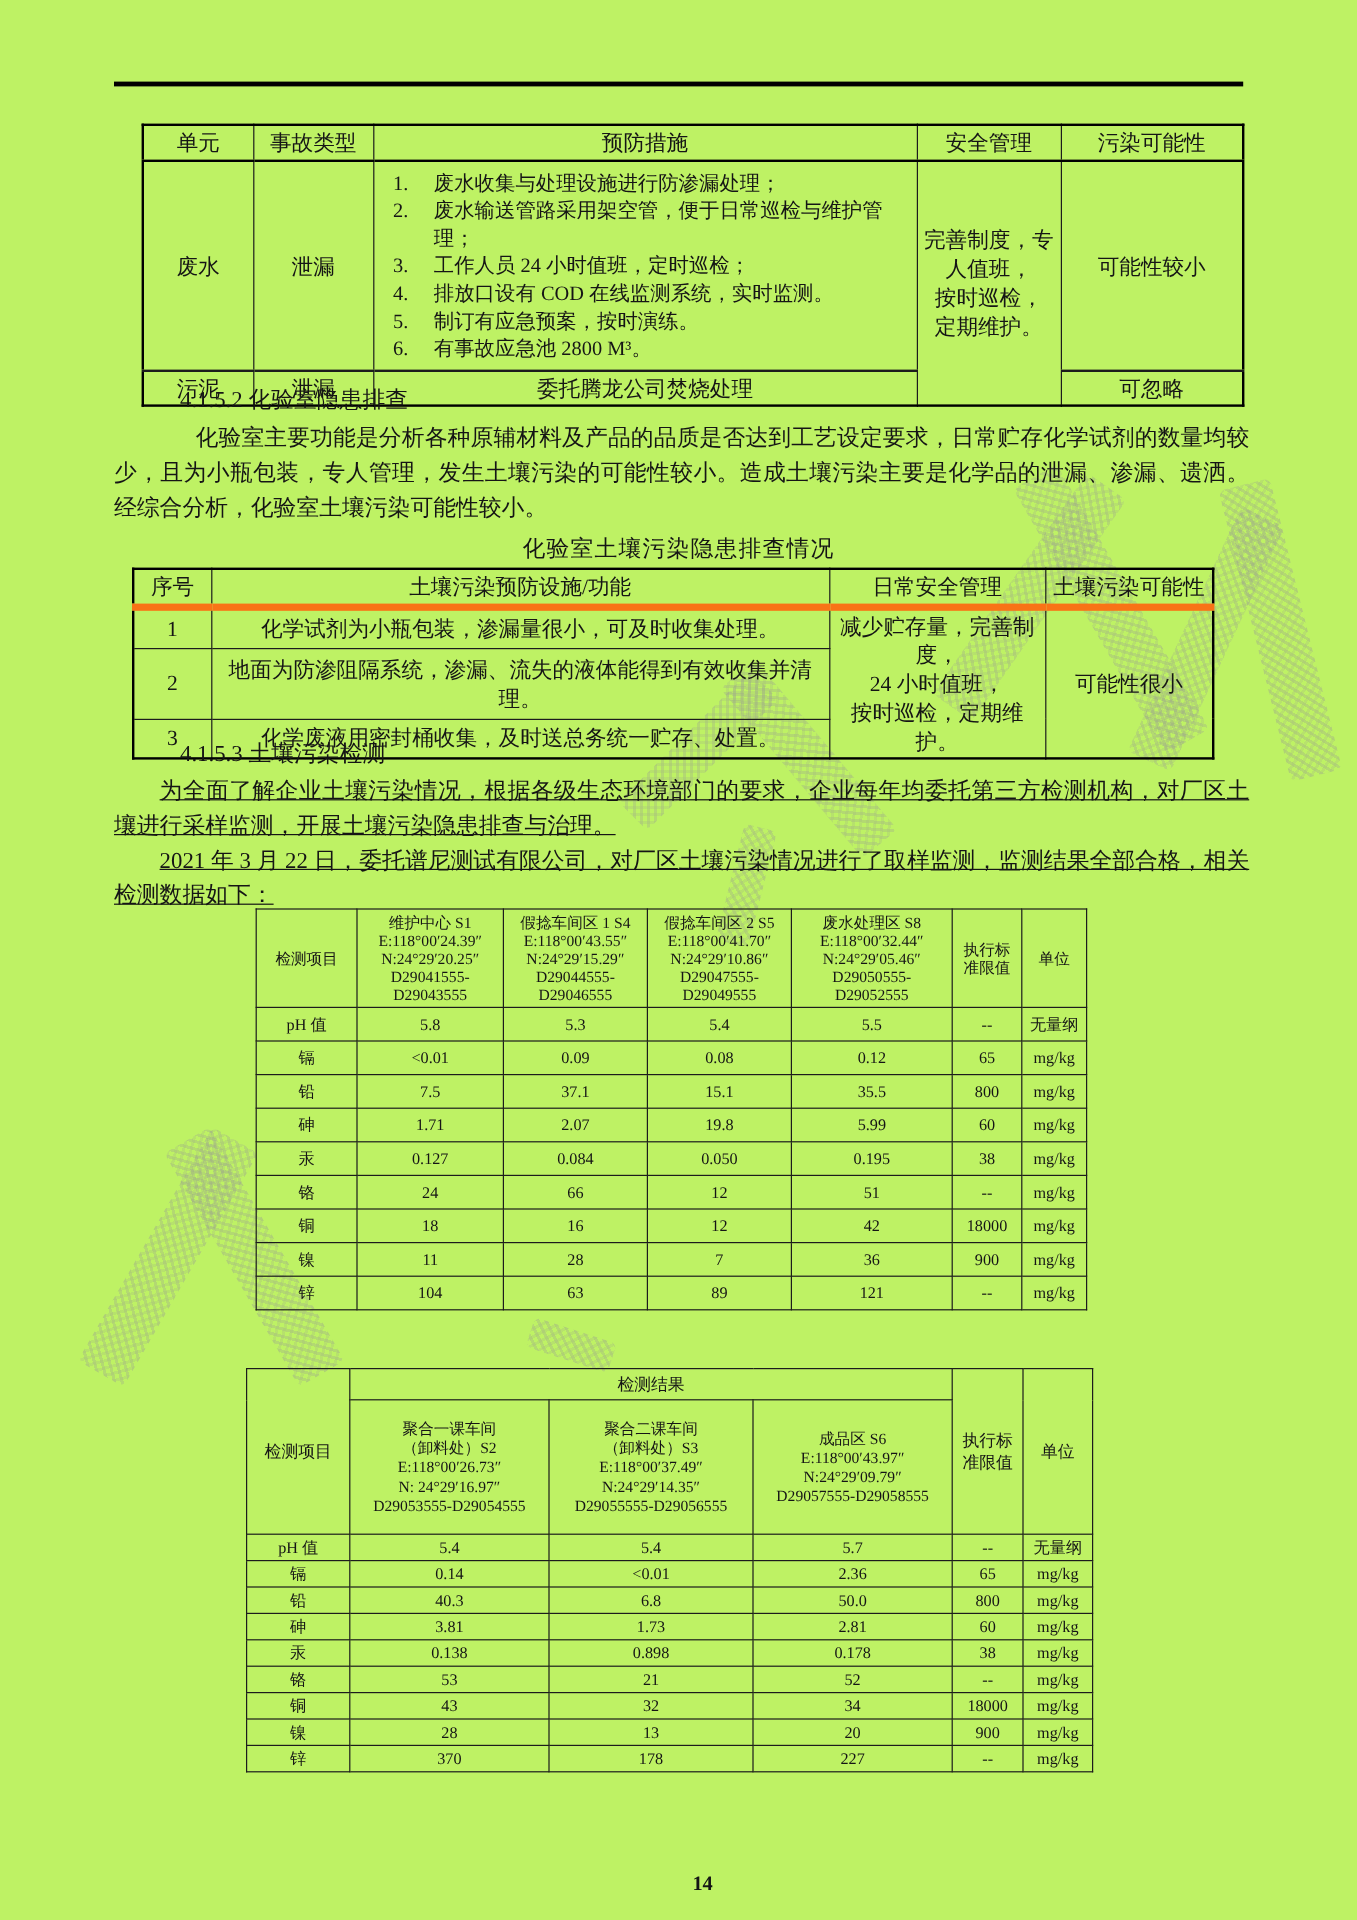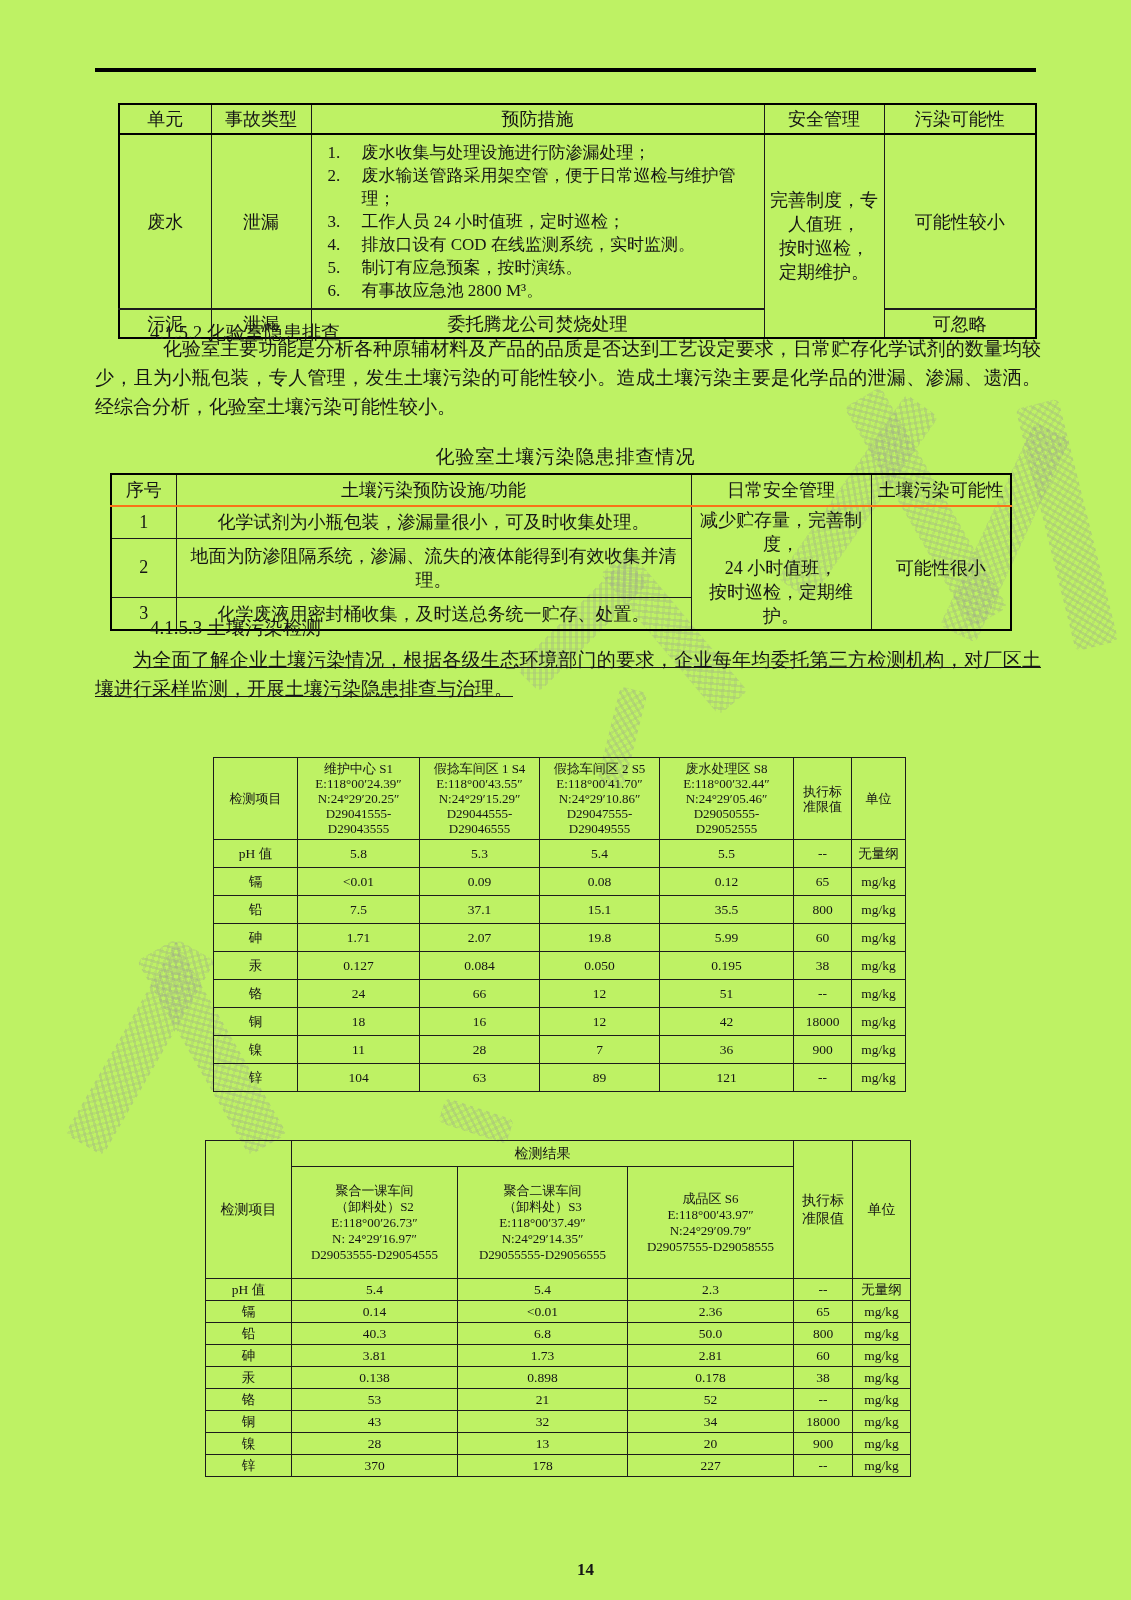--- a/index.html
+++ b/index.html
@@ -38,21 +38,21 @@
   table.accident td{border-top-width:2px;}
   table.accident .measures-cell{text-align:left;vertical-align:middle;padding:6px 10px 6px 16px;}
   .measure-item{display:flex;line-height:23px;font-size:17px;}
   .m-num{width:34px;flex:0 0 34px;}
   table.accident .row2 td{height:29px;}
   table.accident .r1col{height:140px;}
 
   
   .tbl-title{position:absolute;left:0;top:444px;width:1131px;text-align:center;font-size:19px;letter-spacing:1px;}
   table.lab{left:110px;top:473px;width:900px;border:2px solid #000;font-size:18px;}
-  table.lab th{height:32px;border-bottom:2px solid #f97316;}
+  table.lab th{height:32px;border-bottom:6px solid #f97316;}
   table.lab td{height:28px;}
 
   
   .heading{position:absolute;left:150px;font-size:19px;}
   .para{position:absolute;left:95px;width:946px;font-size:19px;line-height:29px;text-align:justify;margin:0;}
   .indent1{text-indent:68px;}
   .indent2{text-indent:38px;text-decoration:underline;}
 
   
   table.soil1{left:213px;top:757px;width:692px;font-size:13.5px;border:1.5px solid #000;}
@@ -141,21 +141,21 @@
       <tr class="row2">
         <td>污泥</td>
         <td>泄漏</td>
         <td>委托腾龙公司焚烧处理</td>
         <td>可忽略</td>
       </tr>
     </tbody>
   </table>
 
   <div class="heading" style="top:320px;">4.1.5.2 化验室隐患排查</div>
-  <p class="para indent1" style="top:334px;">化验室主要功能是分析各种原辅材料及产品的品质是否达到工艺设定要求，日常贮存化学试剂的数量均较少，且为小瓶包装，专人管理，发生土壤污染的可能性较小。造成土壤污染主要是化学品的泄漏、渗漏、遗洒。经综合分析，化验室土壤污染可能性较小。</p>
+  <p class="para indent1" style="top:351px;">化验室主要功能是分析各种原辅材料及产品的品质是否达到工艺设定要求，日常贮存化学试剂的数量均较少，且为小瓶包装，专人管理，发生土壤污染的可能性较小。造成土壤污染主要是化学品的泄漏、渗漏、遗洒。经综合分析，化验室土壤污染可能性较小。</p>
 
   <div class="tbl-title">化验室土壤污染隐患排查情况</div>
   <table class="tbl lab">
     <colgroup>
         <col style="width:65px">
         <col style="width:515px">
         <col style="width:180px">
         <col style="width:140px">
       </colgroup>
     <thead>
@@ -181,20 +181,21 @@
       </tr>
       <tr>
         <td>3</td>
         <td>化学废液用密封桶收集，及时送总务统一贮存、处置。</td>
       </tr>
     </tbody>
   </table>
 
   <div class="heading" style="top:615px;">4.1.5.3 土壤污染检测</div>
   <p class="para indent2" style="top:645px;">为全面了解企业土壤污染情况，根据各级生态环境部门的要求，企业每年均委托第三方检测机构，对厂区土壤进行采样监测，开展土壤污染隐患排查与治理。</p>
+  <p class="para indent2" style="top:703px;">2021 年 3 月 22 日，委托谱尼测试有限公司，对厂区土壤污染情况进行了取样监测，监测结果全部合格，相关检测数据如下：</p>
 
   <table class="tbl soil1">
     <colgroup>
         <col style="width:84px">
         <col style="width:122px">
         <col style="width:120px">
         <col style="width:120px">
         <col style="width:134px">
         <col style="width:58px">
         <col style="width:54px">
@@ -344,21 +345,21 @@
 E:118°00′43.97″
 N:24°29′09.79″
 D29057555-D29058555</th>
       </tr>
     </thead>
     <tbody>
         <tr>
           <td>pH 值</td>
           <td>5.4</td>
           <td>5.4</td>
-          <td>2.3</td>
+          <td>5.7</td>
           <td>--</td>
           <td>无量纲</td>
         </tr>
         <tr>
           <td>镉</td>
           <td>0.14</td>
           <td>&lt;0.01</td>
           <td>2.36</td>
           <td>65</td>
           <td>mg/kg</td>

